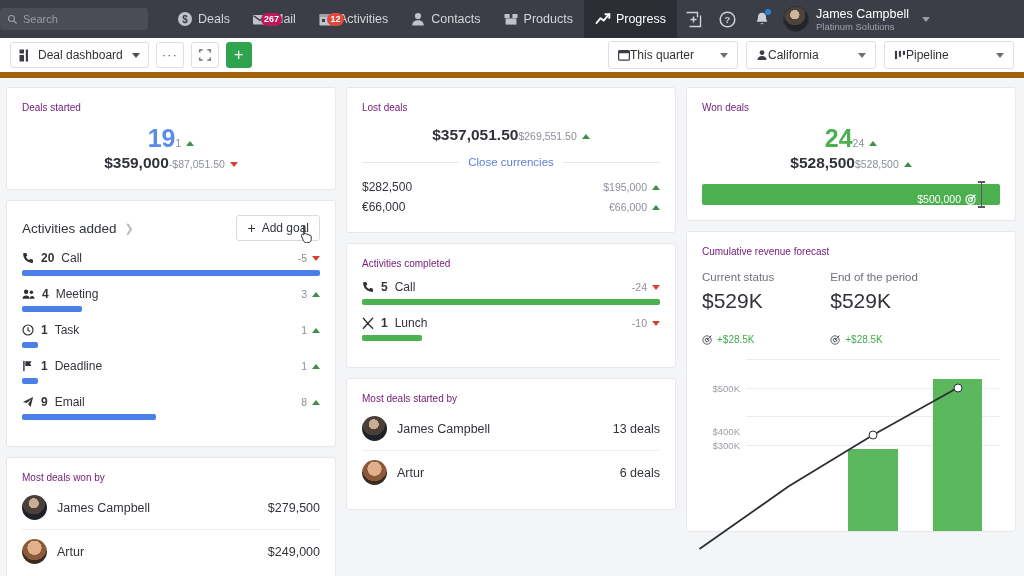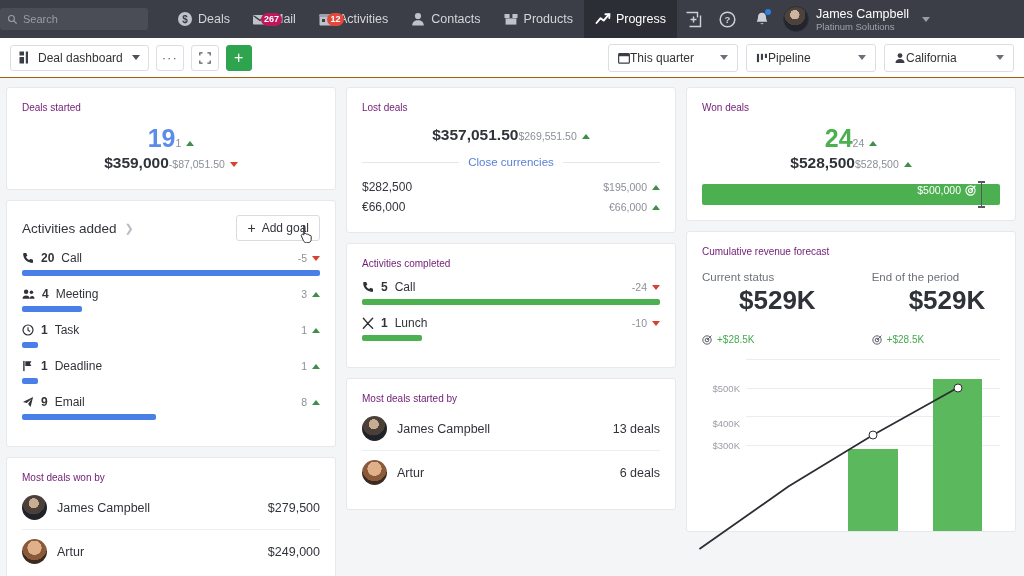--- a/index.html
+++ b/index.html
@@ -58,21 +58,21 @@
     width: 26px; height: 26px; border-radius: 50%;
     background: radial-gradient(circle at 45% 32%, #cdb49c 0 22%, #4e433c 23% 50%, #22252b 51%);
     flex: none; border: 1px solid #2d3037;
   }
   .uname { color: #fff; font-size: 12.5px; line-height: 14px; }
   .ucomp { color: #9fa2aa; font-size: 9.5px; line-height: 11px; }
   .caret-d { width: 0; height: 0; border-left: 4.5px solid transparent; border-right: 4.5px solid transparent; border-top: 5px solid #9a9da5; margin-left: 6px; }
 
   
   .toolbar {
-    height: 40px; background: #fff; border-bottom: 1px solid #a16207;
+    height: 40px; background: #fff; border-bottom: 6px solid #a16207;
     display: flex; align-items: center; padding: 0 10px;
   }
   .tbtn {
     height: 26px; border: 1px solid #dcdee3; background: #fff;
     border-radius: 3px; display: flex; align-items: center;
     gap: 6px; padding: 0 8px; font-size: 12px; color: #333;
   }
   .tbtn.sq { width: 28px; justify-content: center; padding: 0; }
   .tbtn.green { background: #2ea44f; border-color: #2ea44f; color: #fff; width: 26px; justify-content: center; font-size: 16px; }
   .tb-left { display: flex; align-items: center; gap: 7px; }
@@ -107,21 +107,21 @@
   .divider-lbl { display: flex; align-items: center; gap: 9px; margin: 10px 0 9px 0; }
   .divider-lbl .ln { flex: 1; height: 1px; background: #e6e7eb; }
   .divider-lbl .tx { font-size: 11.5px; color: #5a7fd4; }
   .cur-row { display: flex; justify-content: space-between; align-items: center; padding: 3px 0; }
   .cur-l { font-size: 12px; color: #31343b; }
 
   
   .goalbar {
     position: relative; height: 21px; background: #4caf50;
     border-radius: 2px; margin-top: 10px;
-    display: flex; align-items: flex-start; justify-content: flex-end;
+    display: flex; align-items: flex-end; justify-content: flex-end;
   }
   .goalbar .gval { color: #fff; font-size: 10.5px; margin-right: 24px; display: flex; align-items: center; gap: 4px; }
   .goal-marker { position: absolute; right: 18px; top: -3px; width: 1.5px; height: 27px; background: #55595f; }
   .goal-marker::before, .goal-marker::after {
     content: ""; position: absolute; left: -2.5px; width: 6.5px; height: 2px; background: #55595f;
   }
   .goal-marker::before { top: 0; } .goal-marker::after { bottom: 0; }
 
   
   .act-head { display: flex; align-items: center; justify-content: space-between; margin-bottom: 10px; }
@@ -146,21 +146,21 @@
   .prow + .prow { border-top: 1px solid #edeef1; }
   .pav { width: 25px; height: 25px; border-radius: 50%; flex: none; }
   .pav.a { background: radial-gradient(circle at 47% 33%, #c9ad93 0 23%, #4b4039 24% 52%, #1f2228 53%); }
   .pav.b { background: radial-gradient(circle at 50% 35%, #e0b08a 0 34%, #8a5a3b 35% 60%, #3b2a20 61%); }
   .pname { font-size: 12.5px; color: #31343b; }
   .pval { margin-left: auto; font-size: 12.5px; color: #31343b; }
 
   
   .fc-cols { display: flex; gap: 56px; }
   .fc-lbl { font-size: 11.5px; color: #6d717a; margin-bottom: 5px; }
-  .fc-val { font-size: 26px; font-weight: bold; color: #2f3238; line-height: 25px; margin-left: 37px; }
+  .fc-val { font-size: 21px; font-weight: normal; color: #2f3238; line-height: 25px; }
   .fc-sub { display: flex; align-items: center; gap: 5px; font-size: 10px; color: #46a94f; margin-top: 21px; }
 
   
   .chart-wrap { position: relative; height: 172px; margin-top: 14px; }
   .yaxis { position: absolute; left: 0; top: 0; width: 42px; height: 100%; }
   .ytick { position: absolute; right: 4px; font-size: 9.5px; color: #9a9ea6; transform: translateY(-50%); }
   .plot { position: absolute; left: 44px; right: 0; top: 0; bottom: 0; }
   .gl { position: absolute; left: 0; right: 0; height: 1px; background: #ececef; }
   .cbar { position: absolute; bottom: 0; background: #5cb85c; }
   .cline { position: absolute; inset: 0; overflow: visible; }
@@ -311,35 +311,35 @@
           <rect x="0.7" y="1.6" width="11.6" height="10.5" rx="1" fill="none" stroke="#3b3e46" stroke-width="1.3"></rect>
           <rect x="0.7" y="1.6" width="11.6" height="3" fill="#3b3e46"></rect>
         </svg>
         <span>This quarter</span>
       </span>
       <span class="caret-d" style="border-top-color:#6b6f78;margin:0;"></span>
     </div>
     <div class="tbtn wide">
       <span class="lbl">
         <svg width="12" height="12" viewBox="0 0 13 13">
+          <circle cx="6.5" cy="3.9" r="2.6" fill="#3b3e46"></circle>
+          <path d="M1.6 12c0-2.9 2.2-4.4 4.9-4.4s4.9 1.5 4.9 4.4z" fill="#3b3e46"></path>
+        </svg>
+        <span>California</span>
+      </span>
+      <span class="caret-d" style="border-top-color:#6b6f78;margin:0;"></span>
+    </div>
+    <div class="tbtn wide">
+      <span class="lbl">
+        <svg width="12" height="12" viewBox="0 0 13 13">
           <rect x="1" y="2" width="2.3" height="9" fill="#3b3e46"></rect>
           <rect x="5.3" y="2" width="2.3" height="6.5" fill="#3b3e46"></rect>
           <rect x="9.6" y="2" width="2.3" height="4.5" fill="#3b3e46"></rect>
         </svg>
         <span>Pipeline</span>
-      </span>
-      <span class="caret-d" style="border-top-color:#6b6f78;margin:0;"></span>
-    </div>
-    <div class="tbtn wide">
-      <span class="lbl">
-        <svg width="12" height="12" viewBox="0 0 13 13">
-          <circle cx="6.5" cy="3.9" r="2.6" fill="#3b3e46"></circle>
-          <path d="M1.6 12c0-2.9 2.2-4.4 4.9-4.4s4.9 1.5 4.9 4.4z" fill="#3b3e46"></path>
-        </svg>
-        <span>California</span>
       </span>
       <span class="caret-d" style="border-top-color:#6b6f78;margin:0;"></span>
     </div>
   </div>
 </div>
 
 <div class="grid">
 
   <div class="col">
 
@@ -635,21 +635,21 @@
               <line x1="6" y1="6" x2="11.3" y2="0.8" stroke="#5a5e67" stroke-width="1.2"></line>
             </svg>
             <span>+$28.5K</span>
           </div>
         </div>
       </div>
 
       <div class="chart-wrap">
         <div class="yaxis">
             <div class="ytick" style="top: 86px;">$300K</div>
-            <div class="ytick" style="top: 64px;">$400K</div>
+            <div class="ytick" style="top: 72px;">$400K</div>
             <div class="ytick" style="top: 28.6667px;">$500K</div>
           </div>
         <div class="plot">
             <div class="gl" style="top: 86px;"></div>
             <div class="gl" style="top: 57.3333px;"></div>
             <div class="gl" style="top: 28.6667px;"></div>
             <div class="gl" style="top: 0px;"></div>
             <div class="cbar" style="left: 102.447px; width: 49.1067px; height: 81.7px; background: rgb(92, 184, 92);"></div>
             <div class="cbar" style="left: 187.113px; width: 49.1067px; height: 151.647px; background: rgb(92, 184, 92);"></div>
             <svg class="cline" viewBox="0 0 254 172" preserveAspectRatio="none">

